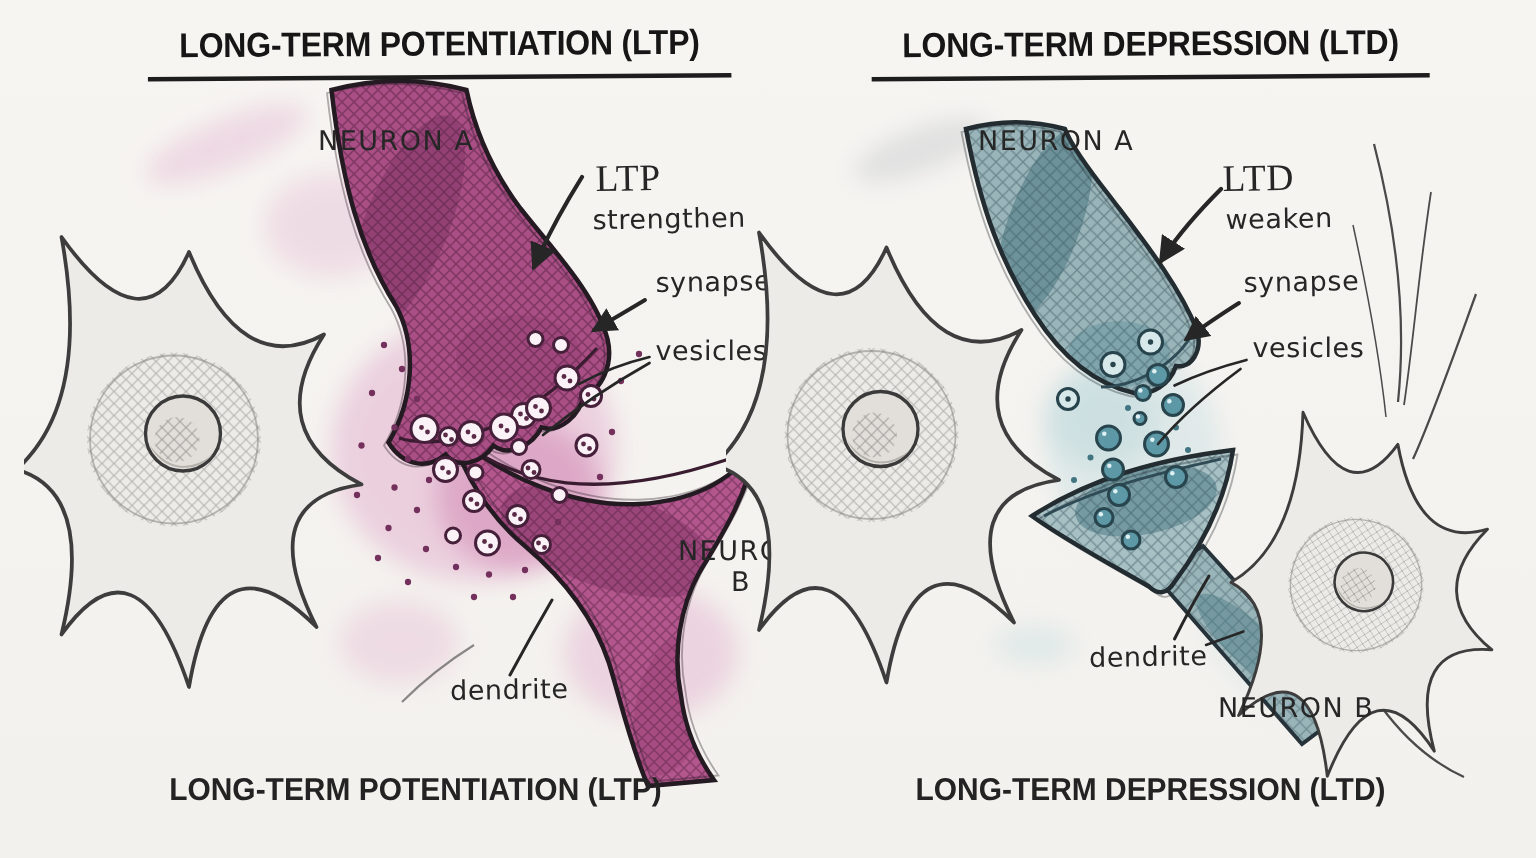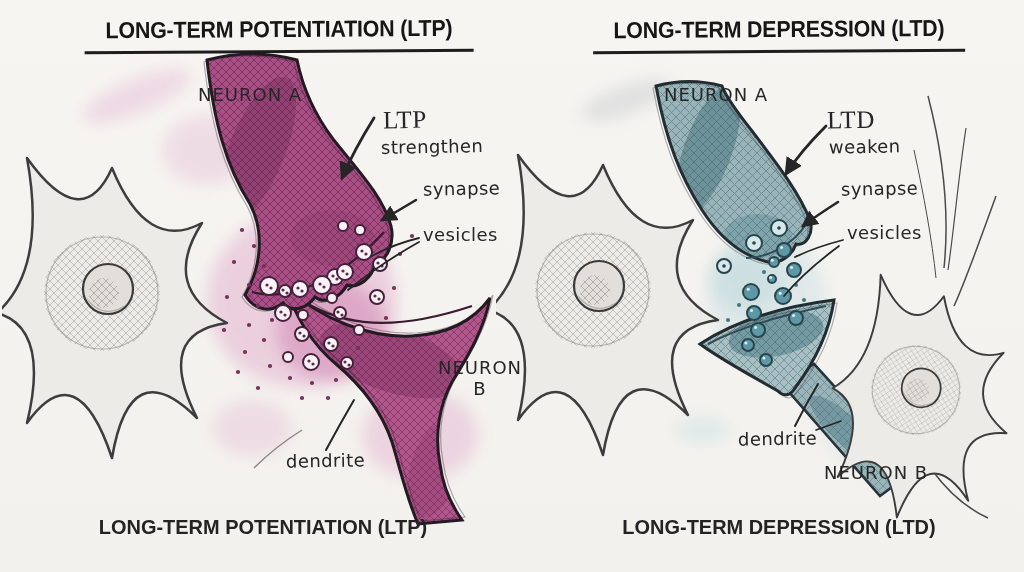--- a/index.html
+++ b/index.html
@@ -1,21 +1,21 @@
 <!DOCTYPE html>
 <html><head>
 <meta charset="utf-8">
 <style>
   html,body{margin:0;padding:0;}
   body{width:1024px;height:572px;overflow:hidden;
        font-family:"Liberation Sans",sans-serif;
        background:linear-gradient(180deg,#f7f5f2,#f3f1ed);}
   .stage{position:relative;width:1024px;height:572px;}
   .panel{position:absolute;top:0;width:512px;height:572px;}
-  .panel.left{left:2px;} .panel.right{left:496px;}
+  .panel.left{left:16px;} .panel.right{left:484px;}
   .art{position:absolute;left:0;top:0;width:512px;height:572px;}
 
   .panel-title{position:absolute;top:16px;transform:translateX(-50%) rotate(-0.4deg);
     white-space:nowrap;border-bottom:3.5px solid #1d1d1d;padding:0 8px 7px;}
   .panel-title .t{display:inline-block;transform:scaleX(.93);transform-origin:center;
     font-size:23px;font-weight:700;letter-spacing:-0.2px;color:#161616;}
   .panel-caption{position:absolute;top:515px;transform:translateX(-50%);white-space:nowrap;}
   .panel-caption .t{display:inline-block;transform:scaleX(.95);transform-origin:center;
     font-size:21px;font-weight:700;letter-spacing:0;color:#232323;}
 

